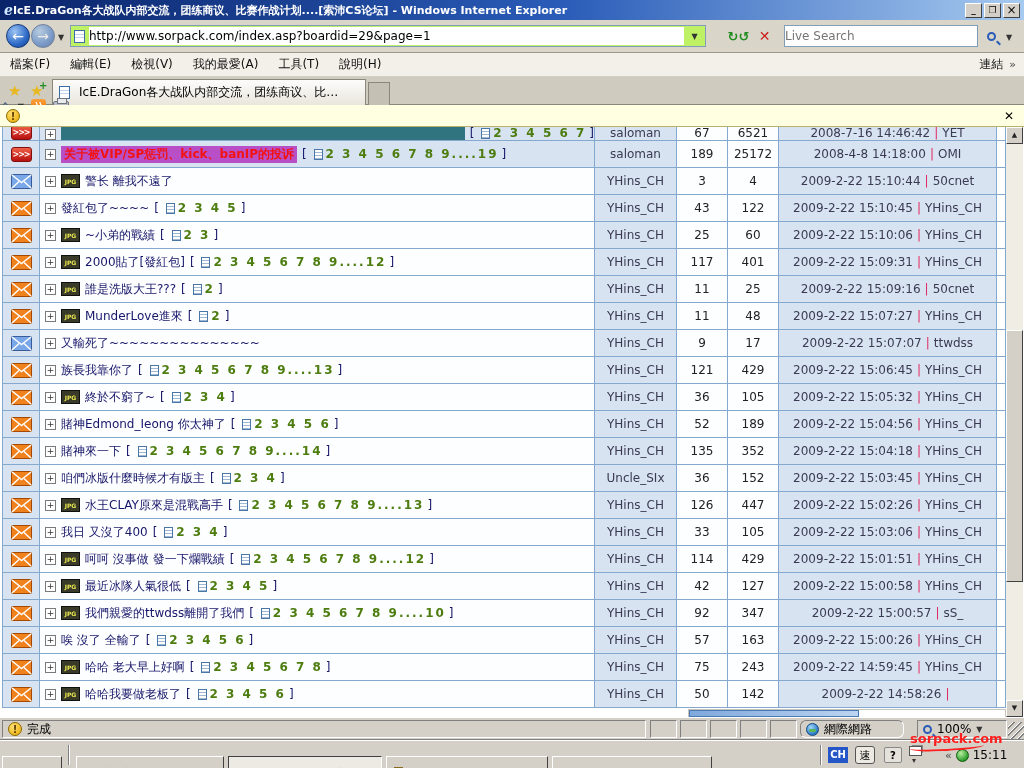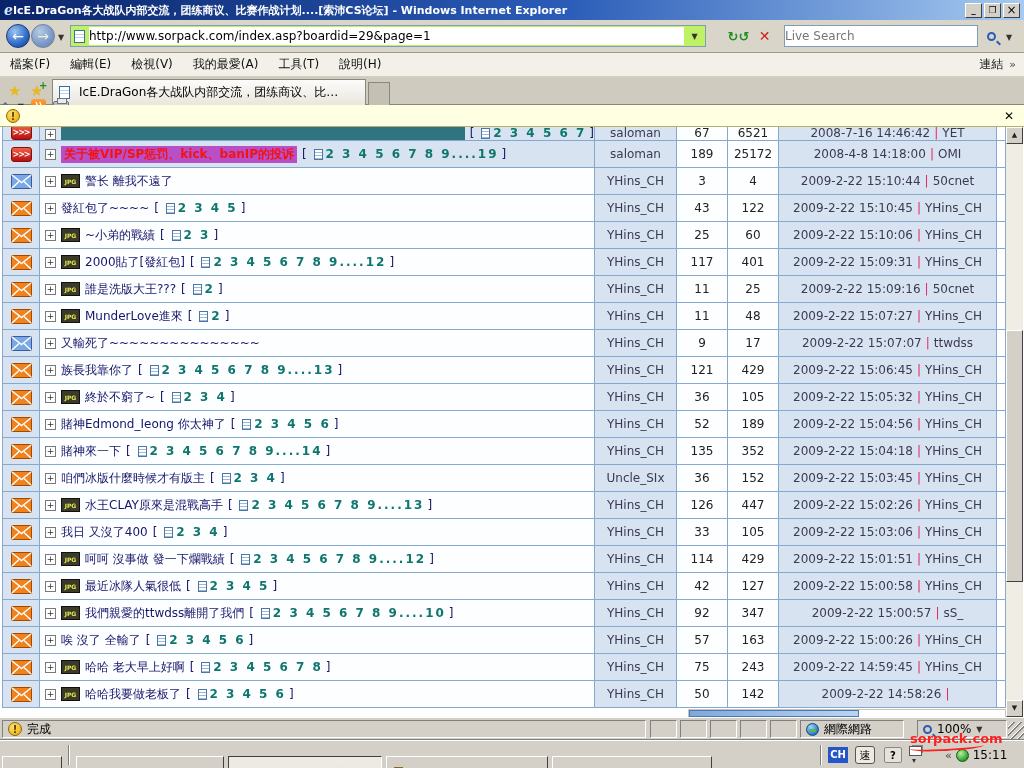--- a/index.html
+++ b/index.html
@@ -76,21 +76,21 @@
   .row-cut .cell { align-items:flex-end; }
   .row-cut .title-text { display:inline-block; width:428px; height:13px; }
   .plusbox { width:11px; height:11px; border:1px solid #7A7A7A; background:#fff; color:#333; font-size:9px; line-height:9px; text-align:center; flex:none; }
   .plusbox::before { content:"+"; }
   .jpg-icon { width:19px; height:14px; background:#3A3A28; border:1px solid #101010; color:#E8E850; font-size:6px; font-weight:bold; text-align:center; line-height:13px; flex:none; letter-spacing:0; }
   .title-text { color:#16166A; white-space:nowrap; }
   .hl-purple { background:#B94FC6; color:#F31212; font-weight:bold; padding:0 3px; }
   .hl-teal { background:#2F747E; color:#C03030; font-weight:bold; }
   .pages { display:flex; align-items:center; gap:3px; color:#16166A; white-space:nowrap; }
   .doc-ico { width:9px; height:11px; border:1px solid #4A76A8; background:linear-gradient(#fff 0 2px,#9FB8D4 2px 3px,#fff 3px 5px,#9FB8D4 5px 6px,#fff 6px 8px,#9FB8D4 8px 9px,#fff 9px); }
-  .pages-num { color:#0f766e; font-weight:bold; letter-spacing:2px; }
+  .pages-num { color:#4d7c0f; font-weight:bold; letter-spacing:2px; }
   .sep-red { color:#E02860; }
   .ico-announce { width:21px; height:15px; background:linear-gradient(#F06048,#B81010); border:1px solid #801010; border-radius:3px; color:#fff; font-size:8px; font-weight:bold; text-align:center; line-height:13px; letter-spacing:-1px; }
   .ico-env { display:inline-flex; }
 
   
   #vscroll { position:absolute; left:1006px; top:0; width:17px; height:590px; background:#F0EEE4; }
   .sbtn { position:absolute; left:0; width:17px; height:17px; font-size:7px; color:#222; text-align:center; line-height:15px; }
   #vthumb { position:absolute; left:0; top:203px; width:17px; height:252px; }
   #hscroll { position:absolute; left:688px; top:582px; width:318px; height:9px; background:#fff; border:1px solid #C8C4B8; }
   #hthumb { position:absolute; left:0; top:0; width:170px; height:7px; background:linear-gradient(to right,#7FA8DC,#BCD4F0); border:1px solid #4A7AB4; }
@@ -775,21 +775,21 @@
 <div id="statusbar" class="abs">
   <div class="spanel s" style="left:2px;width:644px;">
     <span class="warn-ico">!</span>
     <span>完成</span>
   </div>
   <div class="spanel s" style="left:650px;width:27px;"></div>
   <div class="spanel s" style="left:680px;width:27px;"></div>
   <div class="spanel s" style="left:710px;width:27px;"></div>
   <div class="spanel s" style="left:740px;width:27px;"></div>
   <div class="spanel s" style="left:770px;width:27px;"></div>
-  <div class="spanel s" style="left:800px;width:104px;">
+  <div class="spanel s" style="left:800px;width:104px;border-radius:6px;">
     <span class="globe"></span>
     <span>網際網路</span>
   </div>
   <div class="spanel s" style="left:917px;width:90px;">
     <span class="lens"></span>
     <span>100%</span>
     <span class="mini-drop">▼</span>
   </div>
   <div class="grip"></div>
 </div>

